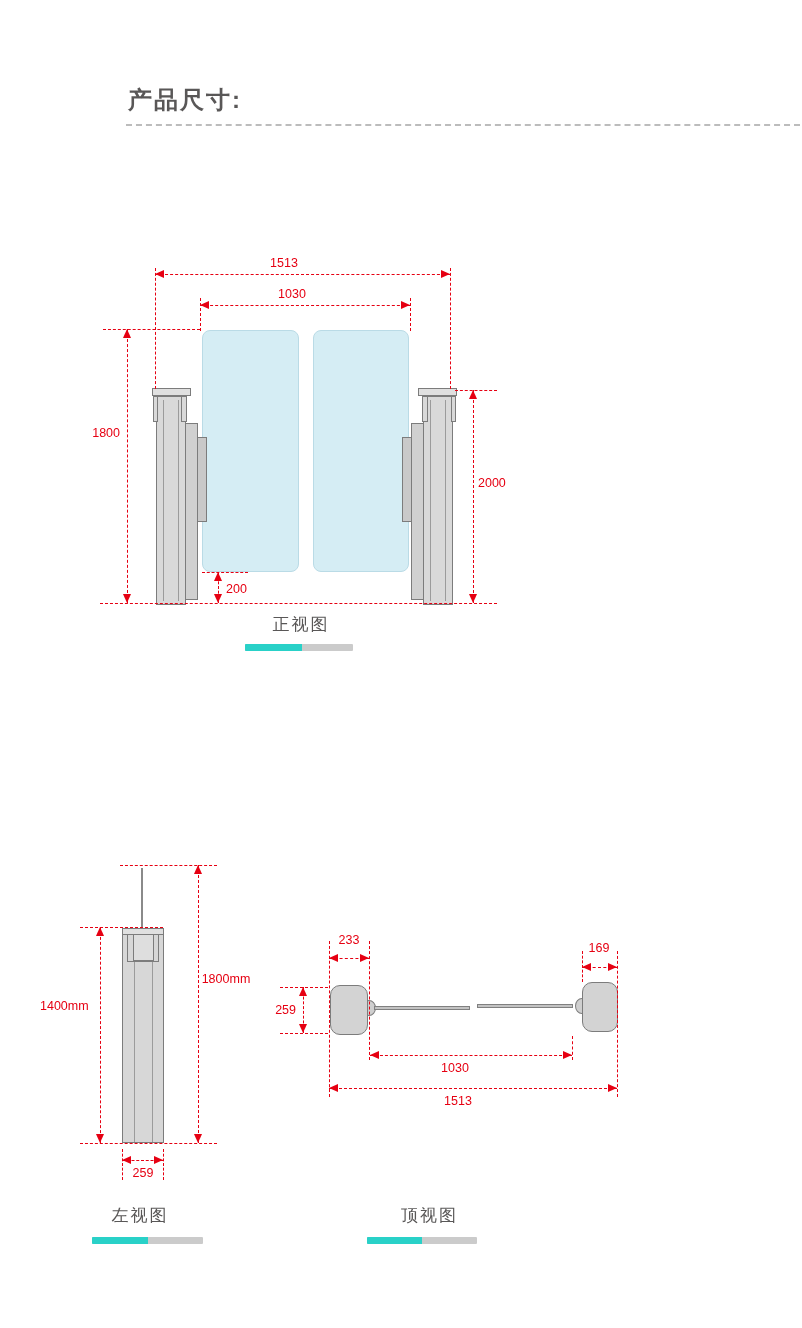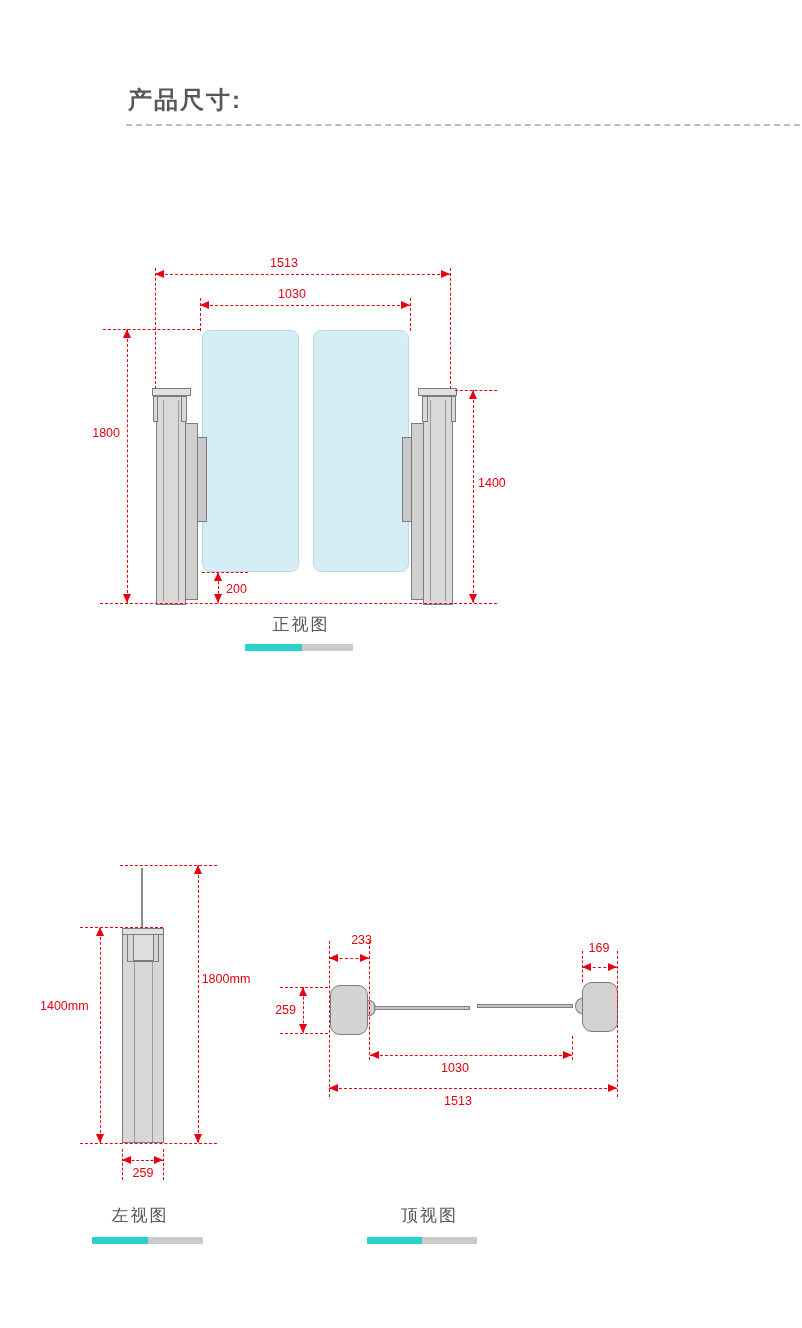--- a/index.html
+++ b/index.html
@@ -84,21 +84,21 @@
   <div class="tri U" style="left:123px;top:329px;"></div>
   <div class="tri D" style="left:123px;top:594px;"></div>
   <div class="lab" style="left:84px;top:427px;width:36px;text-align:right;">1800</div>
 
   <div class="dh" style="left:100px;top:603px;width:397px;"></div>
 
   <div class="dh" style="left:455px;top:390px;width:42px;"></div>
   <div class="dv" style="left:473px;top:390px;height:213px;"></div>
   <div class="tri U" style="left:469px;top:390px;"></div>
   <div class="tri D" style="left:469px;top:594px;"></div>
-  <div class="lab" style="left:478px;top:477px;width:40px;text-align:left;">1400</div>
+  <div class="lab" style="left:478px;top:477px;width:40px;text-align:left;">2000</div>
 
   <div class="dh" style="left:202px;top:572px;width:46px;"></div>
   <div class="dv" style="left:218px;top:572px;height:31px;"></div>
   <div class="tri U" style="left:214px;top:572px;"></div>
   <div class="tri D" style="left:214px;top:594px;"></div>
   <div class="lab" style="left:226px;top:583px;width:30px;text-align:left;">200</div>
 
   <div class="vlabel" style="left:253px;top:615px;width:96px;">正视图</div>
   <div class="pbar" style="left:245px;top:644px;width:108px;">
       <i style="width:53%"></i>
@@ -142,21 +142,21 @@
   <div class="s" style="left:362px;top:1000px;width:14px;height:16px;background:#cfcfcf;border:1px solid var(--mline);border-radius:50%;"></div>
   <div class="s" style="left:330px;top:985px;width:38px;height:50px;background:#d3d3d3;border:1px solid var(--mline);border-radius:10px;"></div>
   <div class="s" style="left:575px;top:998px;width:14px;height:16px;background:#cfcfcf;border:1px solid var(--mline);border-radius:50%;"></div>
   <div class="s" style="left:582px;top:982px;width:36px;height:50px;background:#d3d3d3;border:1px solid var(--mline);border-radius:10px;"></div>
   <div class="s" style="left:374px;top:1006px;width:96px;height:4px;background:#c3c3c3;border:1px solid #808080;"></div>
   <div class="s" style="left:477px;top:1004px;width:96px;height:4px;background:#c3c3c3;border:1px solid #808080;"></div>
 
   <div class="dh" style="left:329px;top:958px;width:40px;"></div>
   <div class="tri L" style="left:329px;top:954px;"></div>
   <div class="tri R" style="left:360px;top:954px;"></div>
-  <div class="lab" style="left:326px;top:934px;width:46px;text-align:right;">233</div>
+  <div class="lab" style="left:326px;top:934px;width:46px;">233</div>
   <div class="dv" style="left:329px;top:941px;height:156px;"></div>
   <div class="dv" style="left:369px;top:941px;height:119px;"></div>
 
   <div class="dh" style="left:582px;top:967px;width:35px;"></div>
   <div class="tri L" style="left:582px;top:963px;"></div>
   <div class="tri R" style="left:608px;top:963px;"></div>
   <div class="lab" style="left:576px;top:942px;width:46px;">169</div>
   <div class="dv" style="left:582px;top:951px;height:31px;"></div>
   <div class="dv" style="left:617px;top:951px;height:146px;"></div>
   <div class="dv" style="left:572px;top:1036px;height:24px;"></div>

